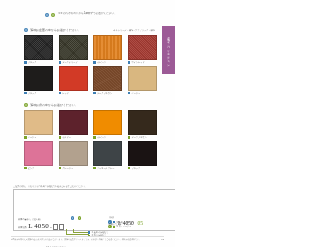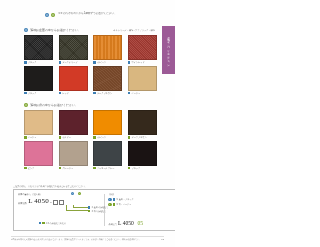--- a/index.html
+++ b/index.html
@@ -99,20 +99,21 @@
   .panel-note{
     position:absolute;left:13px;top:185px;
     font-size:2.1px;color:#666;white-space:nowrap;
   }
   .panel{
     position:absolute;left:13px;top:189px;
     width:168px;height:42px;
     border:.4px solid #bdbdbd;background:#fff;
     box-sizing:border-box;
     display:flex;
+    align-items:flex-end;
   }
   .panel-left{
     width:90px;box-sizing:border-box;
     padding:3px 0 0 4px;position:relative;
   }
   .panel-div{
     width:.4px;background:#d2d2d2;margin:4px 0;
   }
   .panel-right{
     flex:1;box-sizing:border-box;padding:3.4px 0 0 4px;

